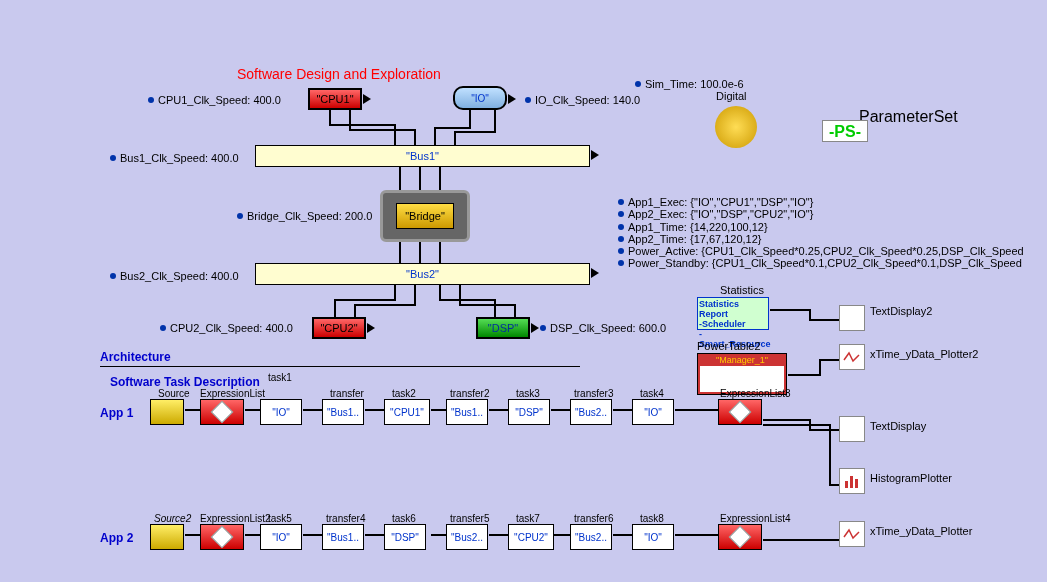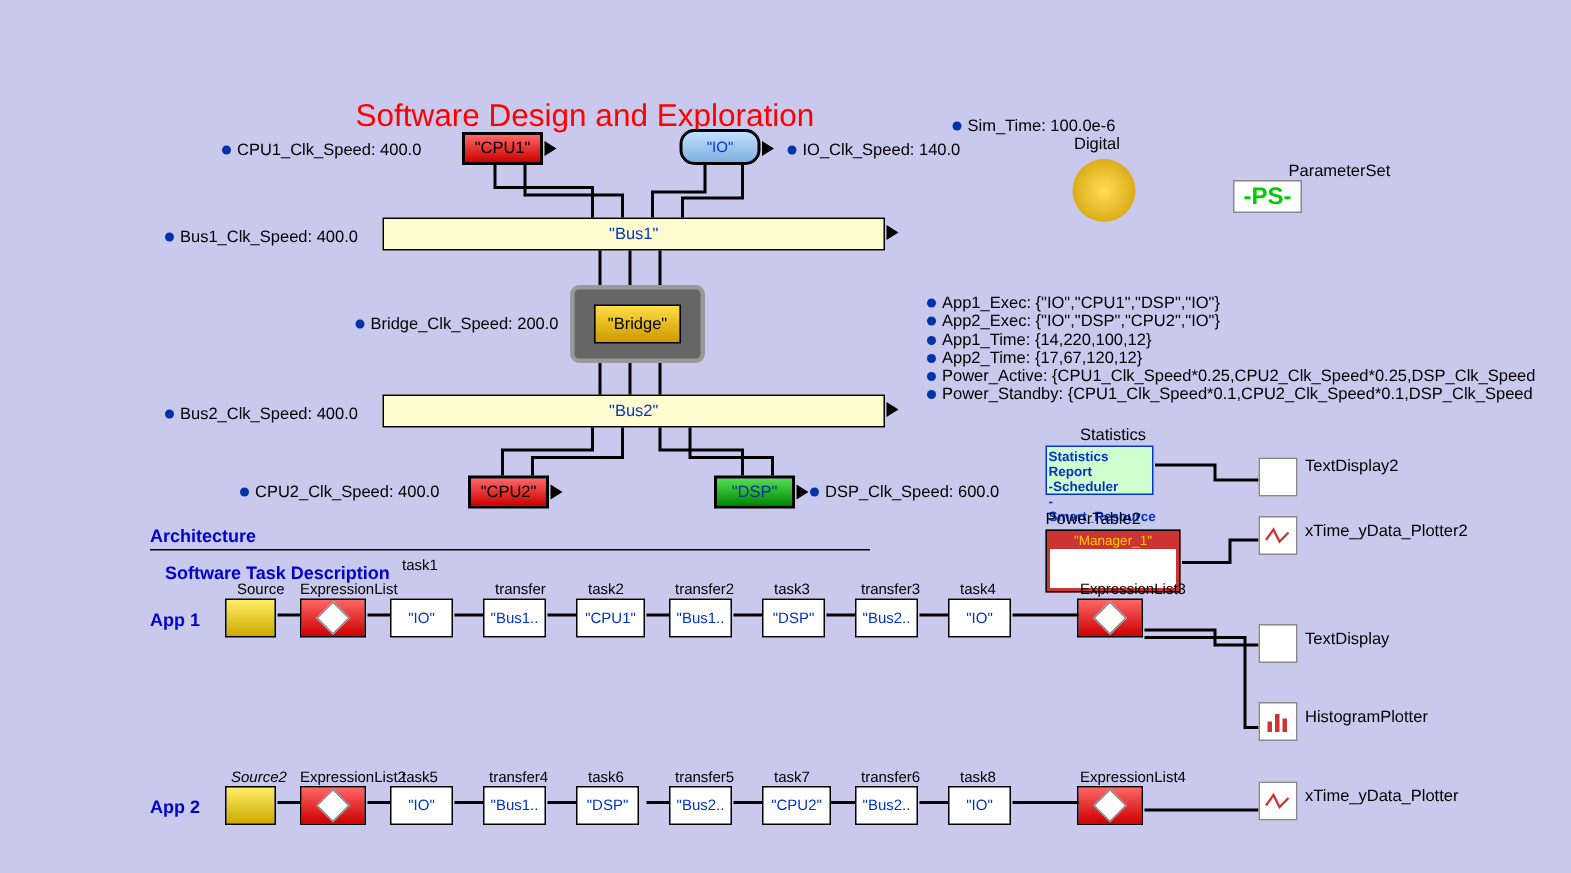--- a/index.html
+++ b/index.html
@@ -1,19 +1,19 @@
 <!DOCTYPE html>
 <html><head>
 <meta charset="utf-8">
 <style>
 * { box-sizing: border-box; margin: 0; padding: 0; }
 body { background: #c9c9ee; font-family: Arial, sans-serif; font-size: 11px; position: relative; width: 1047px; height: 582px; overflow: hidden; }
 .canvas { position: relative; width: 100%; height: 100%; }
 
-.title { color: #ff0000; font-size: 21px; position: absolute; }
+.title { color: #ff0000; font-size: 14px; position: absolute; }
 .section-label { color: #0000cc; font-size: 12px; position: absolute; font-weight: bold; }
 .param-label { color: #000; font-size: 11px; position: absolute; display: flex; align-items: center; }
 .param-bullet { width: 6px; height: 6px; background: #0033aa; border-radius: 50%; margin-right: 4px; display: inline-block; }
 
 .block { position: absolute; border: 1px solid #000; text-align: center; font-size: 11px; display: flex; align-items: center; justify-content: center; }
 .block-red { background: linear-gradient(#ff6666, #cc0000); color: #000; border: 2px solid #000; }
 .block-blue-io { background: linear-gradient(#c0e0ff, #80b0e0); color: #0033cc; border: 2px solid #000; border-radius: 10px; }
 .block-bus { background: #fffdd0; color: #0033cc; border: 1px solid #000; }
 .block-bridge { background: #666; border: 3px solid #999; border-radius: 6px; }
 .bridge-inner { background: linear-gradient(#ffdd44, #cc9900); width: 70%; height: 55%; border: 1px solid #000; display: flex; align-items: center; justify-content: center; font-size: 11px; color: #000; }
@@ -137,21 +137,21 @@
       <path d="M763 540 L820 540 L820 540 L840 540"></path>
     </g>
   </svg>
 
   <div class="param-label" style="left:635px; top:78px;">
       <span class="param-bullet"></span>
       <span>Sim_Time: 100.0e-6</span>
     </div>
   <div style="position:absolute; left:716px; top:90px; font-size:11px;">Digital</div>
   <div class="digital-icon" style="left:715px; top:106px;"></div>
-  <div style="position:absolute; left:819px; top:108px; font-size:11px;padding-left:40px;">ParameterSet</div>
+  <div style="position:absolute; left:819px; top:108px; font-size:16px;padding-left:40px;">ParameterSet</div>
   <div class="ps-box" style="left:822px; top:120px; width:46px; height:22px; line-height:22px;">-PS-</div>
 
   <div class="param-label" style="left:618px; top:196px;">
       <span class="param-bullet"></span>
       <span>App1_Exec: {"IO","CPU1","DSP","IO"}</span>
     </div>
   <div class="param-label" style="left:618px; top:208px;">
       <span class="param-bullet"></span>
       <span>App2_Exec: {"IO","DSP","CPU2","IO"}</span>
     </div>

